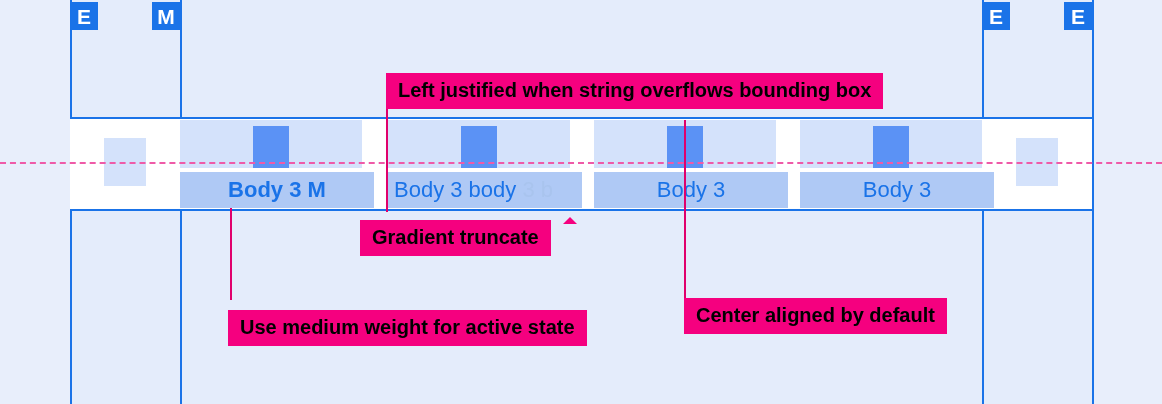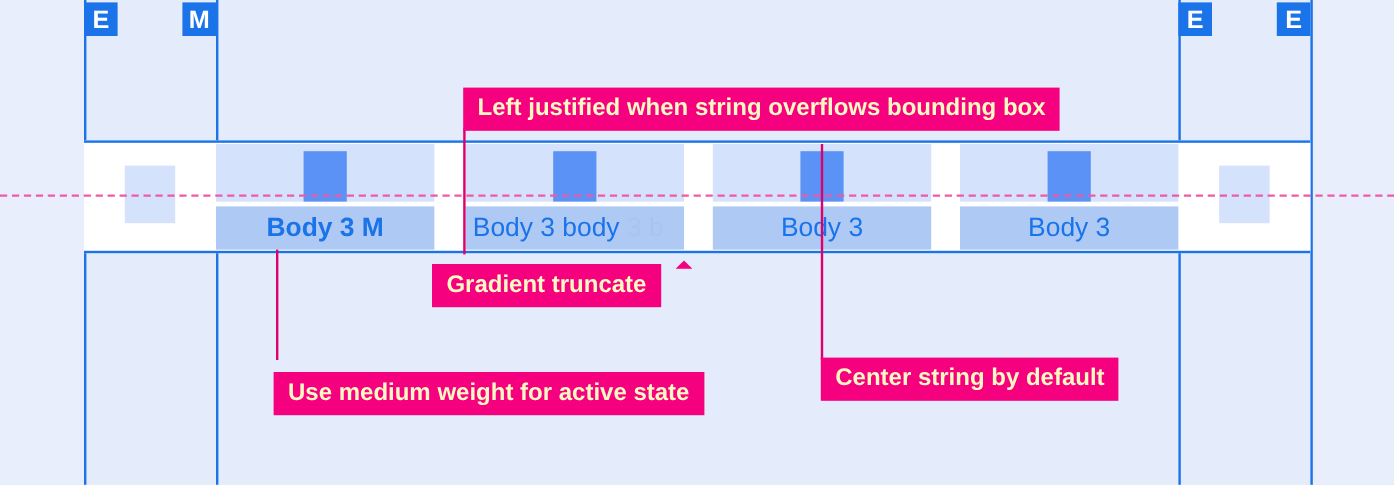--- a/index.html
+++ b/index.html
@@ -47,38 +47,39 @@
     background:#d4e2fb;
   }
   .tab .icon-glyph{
     position:absolute;top:6px;left:50%;margin-left:-18px;
     width:36px;height:42px;background:#5b92f5;
   }
   .tab .label-band{
     position:absolute;left:0;top:52px;width:100%;height:36px;
     background:#afc9f5;
     overflow:hidden;
+    padding-left:12px;
   }
   .tab .label-txt{
     position:absolute;top:0;height:36px;line-height:36px;
     font-size:22px;color:#1a73e8;white-space:nowrap;
   }
   .tab.center .label-txt{left:0;width:100%;text-align:center;}
   .tab.left .label-txt{left:6px;text-align:left;}
   .tab.active .label-txt{font-weight:bold;}
   .fade-tail{color:#a9c4ee;}
 
   
   .edge-square{
     position:absolute;width:42px;height:48px;background:#d4e2fb;top:138px;
   }
 
   
   .callout{
-    position:absolute;background:#f5007f;color:#fef9c3;
+    position:absolute;background:#f5007f;color:#000000;
     font-size:20px;font-weight:bold;
     padding:6px 12px 7px 12px;white-space:nowrap;line-height:1.15;
   }
   .leader{position:absolute;width:2px;background:#e0006c;}
   .notch{
     position:absolute;width:0;height:0;
     border-left:7px solid transparent;border-right:7px solid transparent;
     border-bottom:7px solid #f5007f;
   }
 </style>
@@ -148,15 +149,15 @@
   <div class="leader" style="left:386px;top:107px;height:105px;"></div>
   <div class="callout" style="left:386px;top:73px;">Left justified when string overflows bounding box</div>
 
   <div class="notch" style="left:563px;top:217px;"></div>
   <div class="callout" style="left:360px;top:220px;">Gradient truncate</div>
 
   <div class="leader" style="left:230px;top:208px;height:92px;"></div>
   <div class="callout" style="left:228px;top:310px;">Use medium weight for active state</div>
 
   <div class="leader" style="left:684px;top:120px;height:180px;"></div>
-  <div class="callout" style="left:684px;top:298px;">Center string by default</div>
+  <div class="callout" style="left:684px;top:298px;">Center aligned by default</div>
 
 </div>
 
 </body></html>

